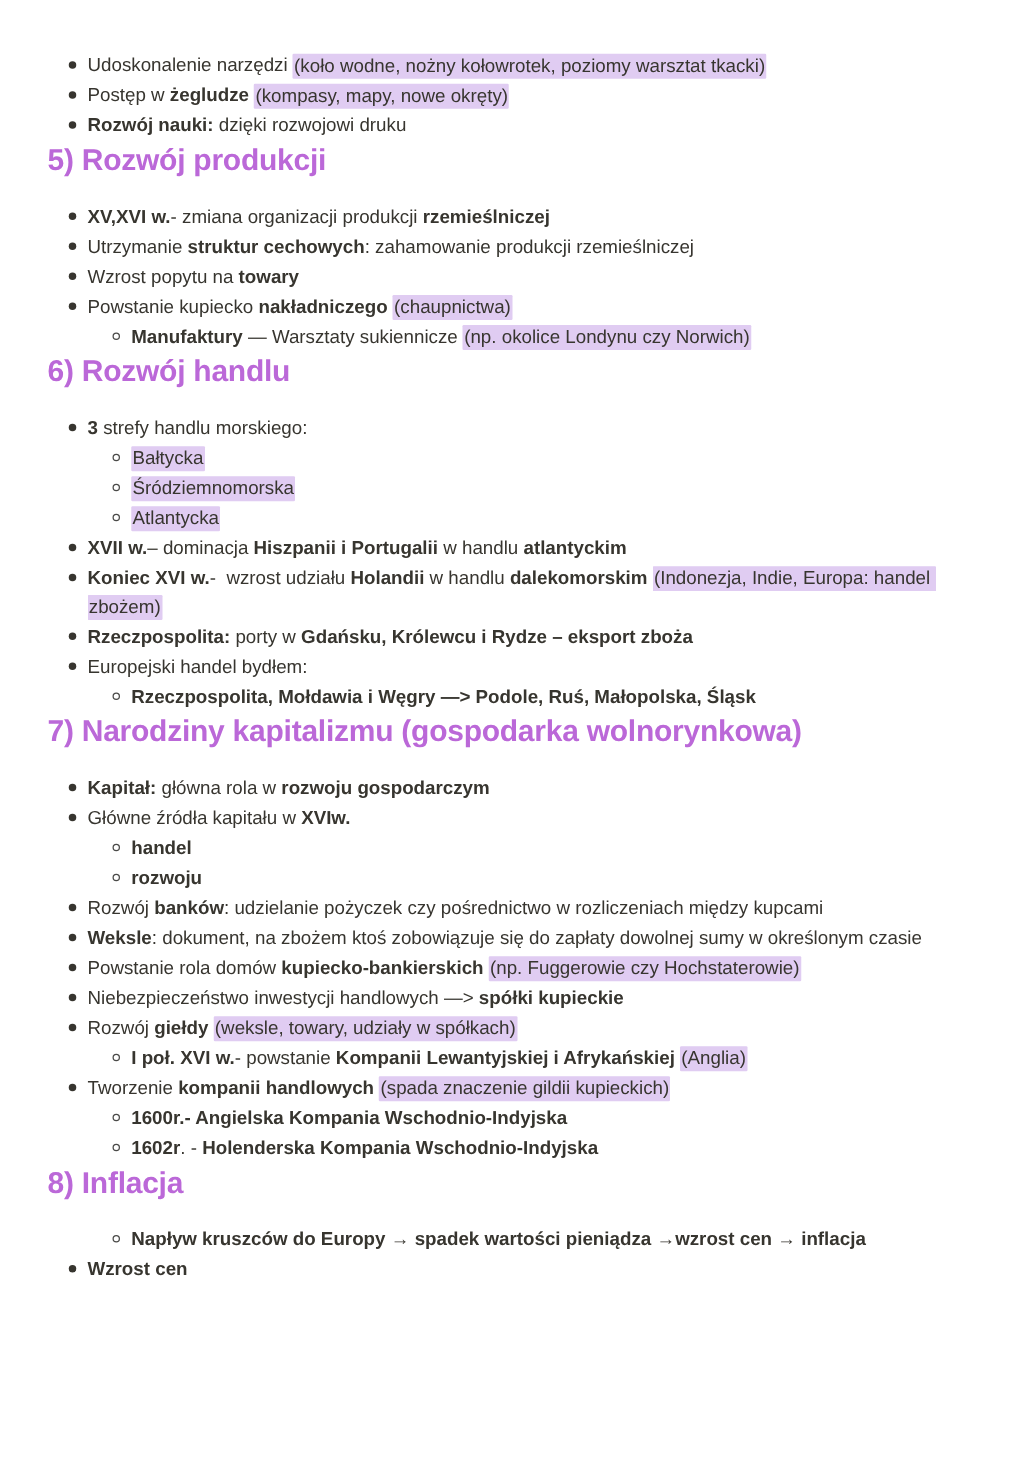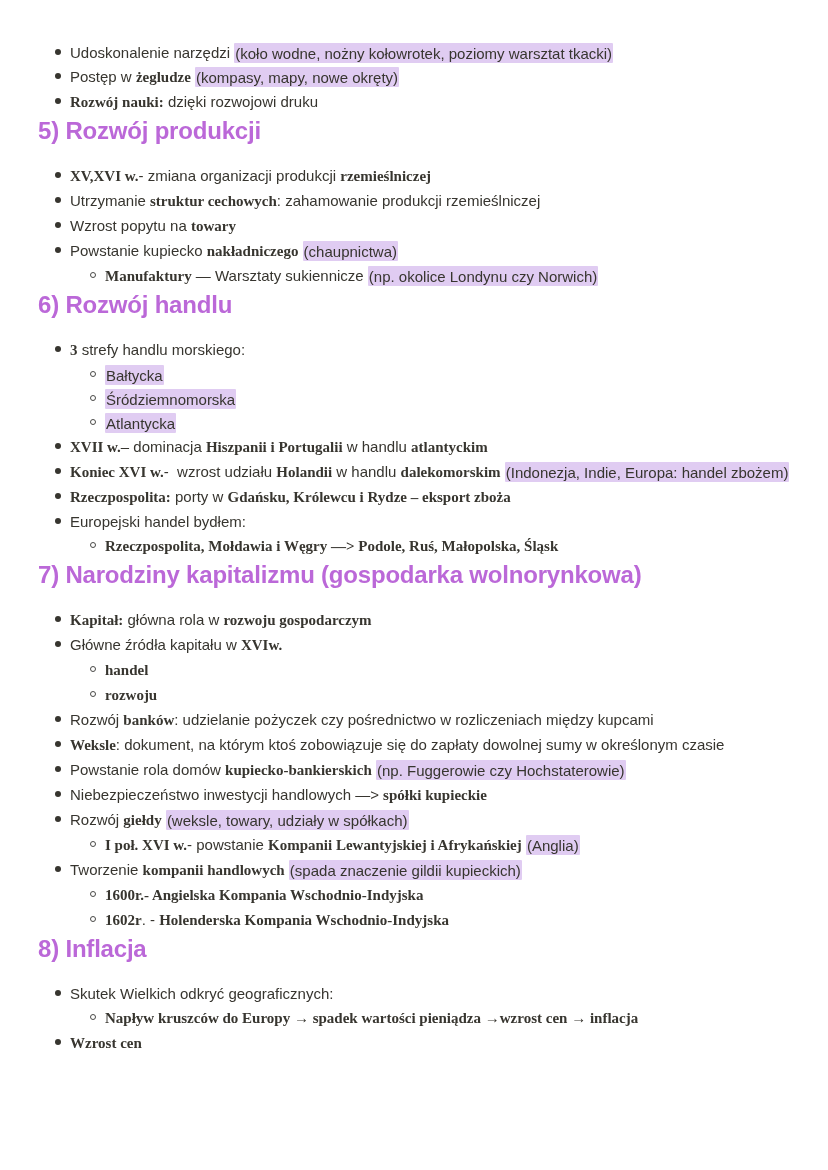--- a/index.html
+++ b/index.html
@@ -45,21 +45,21 @@
     width:6px;
     height:6px;
     border-radius:50%;
     margin:8px 9px 0 0;
   }
   .marker.dot{background:var(--text);}
   .marker.circle{
     border:1.4px solid #4a4a48;
     background:transparent;
   }
-  .b{font-weight:700;font-family:Liberation Serif, serif;}
+  .b{font-weight:700;}
   .hl{
     background:var(--hl);
     border-radius:1px;
     padding:1.5px 1px;
     -webkit-box-decoration-break:clone;
     box-decoration-break:clone;
   }
 </style>
 </head>
 <body>
@@ -152,21 +152,21 @@
       <div class="li lvl2">
         <span class="marker circle"></span>
         <span class="content"><span class="b">rozwoju</span></span>
       </div>
       <div class="li lvl1">
         <span class="marker dot"></span>
         <span class="content"><span class="">Rozwój </span><span class="b">banków</span><span class="">: udzielanie pożyczek czy pośrednictwo w rozliczeniach między kupcami</span></span>
       </div>
       <div class="li lvl1">
         <span class="marker dot"></span>
-        <span class="content"><span class="b">Weksle</span><span class="">: dokument, na którym ktoś zobowiązuje się do zapłaty dowolnej sumy w określonym czasie</span></span>
+        <span class="content"><span class="b">Weksle</span><span class="">: dokument, na zbożem ktoś zobowiązuje się do zapłaty dowolnej sumy w określonym czasie</span></span>
       </div>
       <div class="li lvl1">
         <span class="marker dot"></span>
         <span class="content"><span class="">Powstanie rola domów </span><span class="b">kupiecko-bankierskich</span><span class=""> </span><span class="hl">(np. Fuggerowie czy Hochstaterowie)</span></span>
       </div>
       <div class="li lvl1">
         <span class="marker dot"></span>
         <span class="content"><span class="">Niebezpieczeństwo inwestycji handlowych —&gt; </span><span class="b">spółki kupieckie</span></span>
       </div>
       <div class="li lvl1">
@@ -183,24 +183,20 @@
       </div>
       <div class="li lvl2">
         <span class="marker circle"></span>
         <span class="content"><span class="b">1600r.- Angielska Kompania Wschodnio-Indyjska</span></span>
       </div>
       <div class="li lvl2">
         <span class="marker circle"></span>
         <span class="content"><span class="b">1602r</span><span class="">. - </span><span class="b">Holenderska Kompania Wschodnio-Indyjska</span></span>
       </div>
       <h2 class="heading">8) Inflacja</h2>
-      <div class="li lvl1">
-        <span class="marker dot"></span>
-        <span class="content"><span class="">Skutek Wielkich odkryć geograficznych:</span></span>
-      </div>
       <div class="li lvl2">
         <span class="marker circle"></span>
         <span class="content"><span class="b">Napływ kruszców do Europy → spadek wartości pieniądza →wzrost cen → inflacja</span></span>
       </div>
       <div class="li lvl1">
         <span class="marker dot"></span>
         <span class="content"><span class="b">Wzrost cen</span></span>
       </div>
     </div>
 </main>

